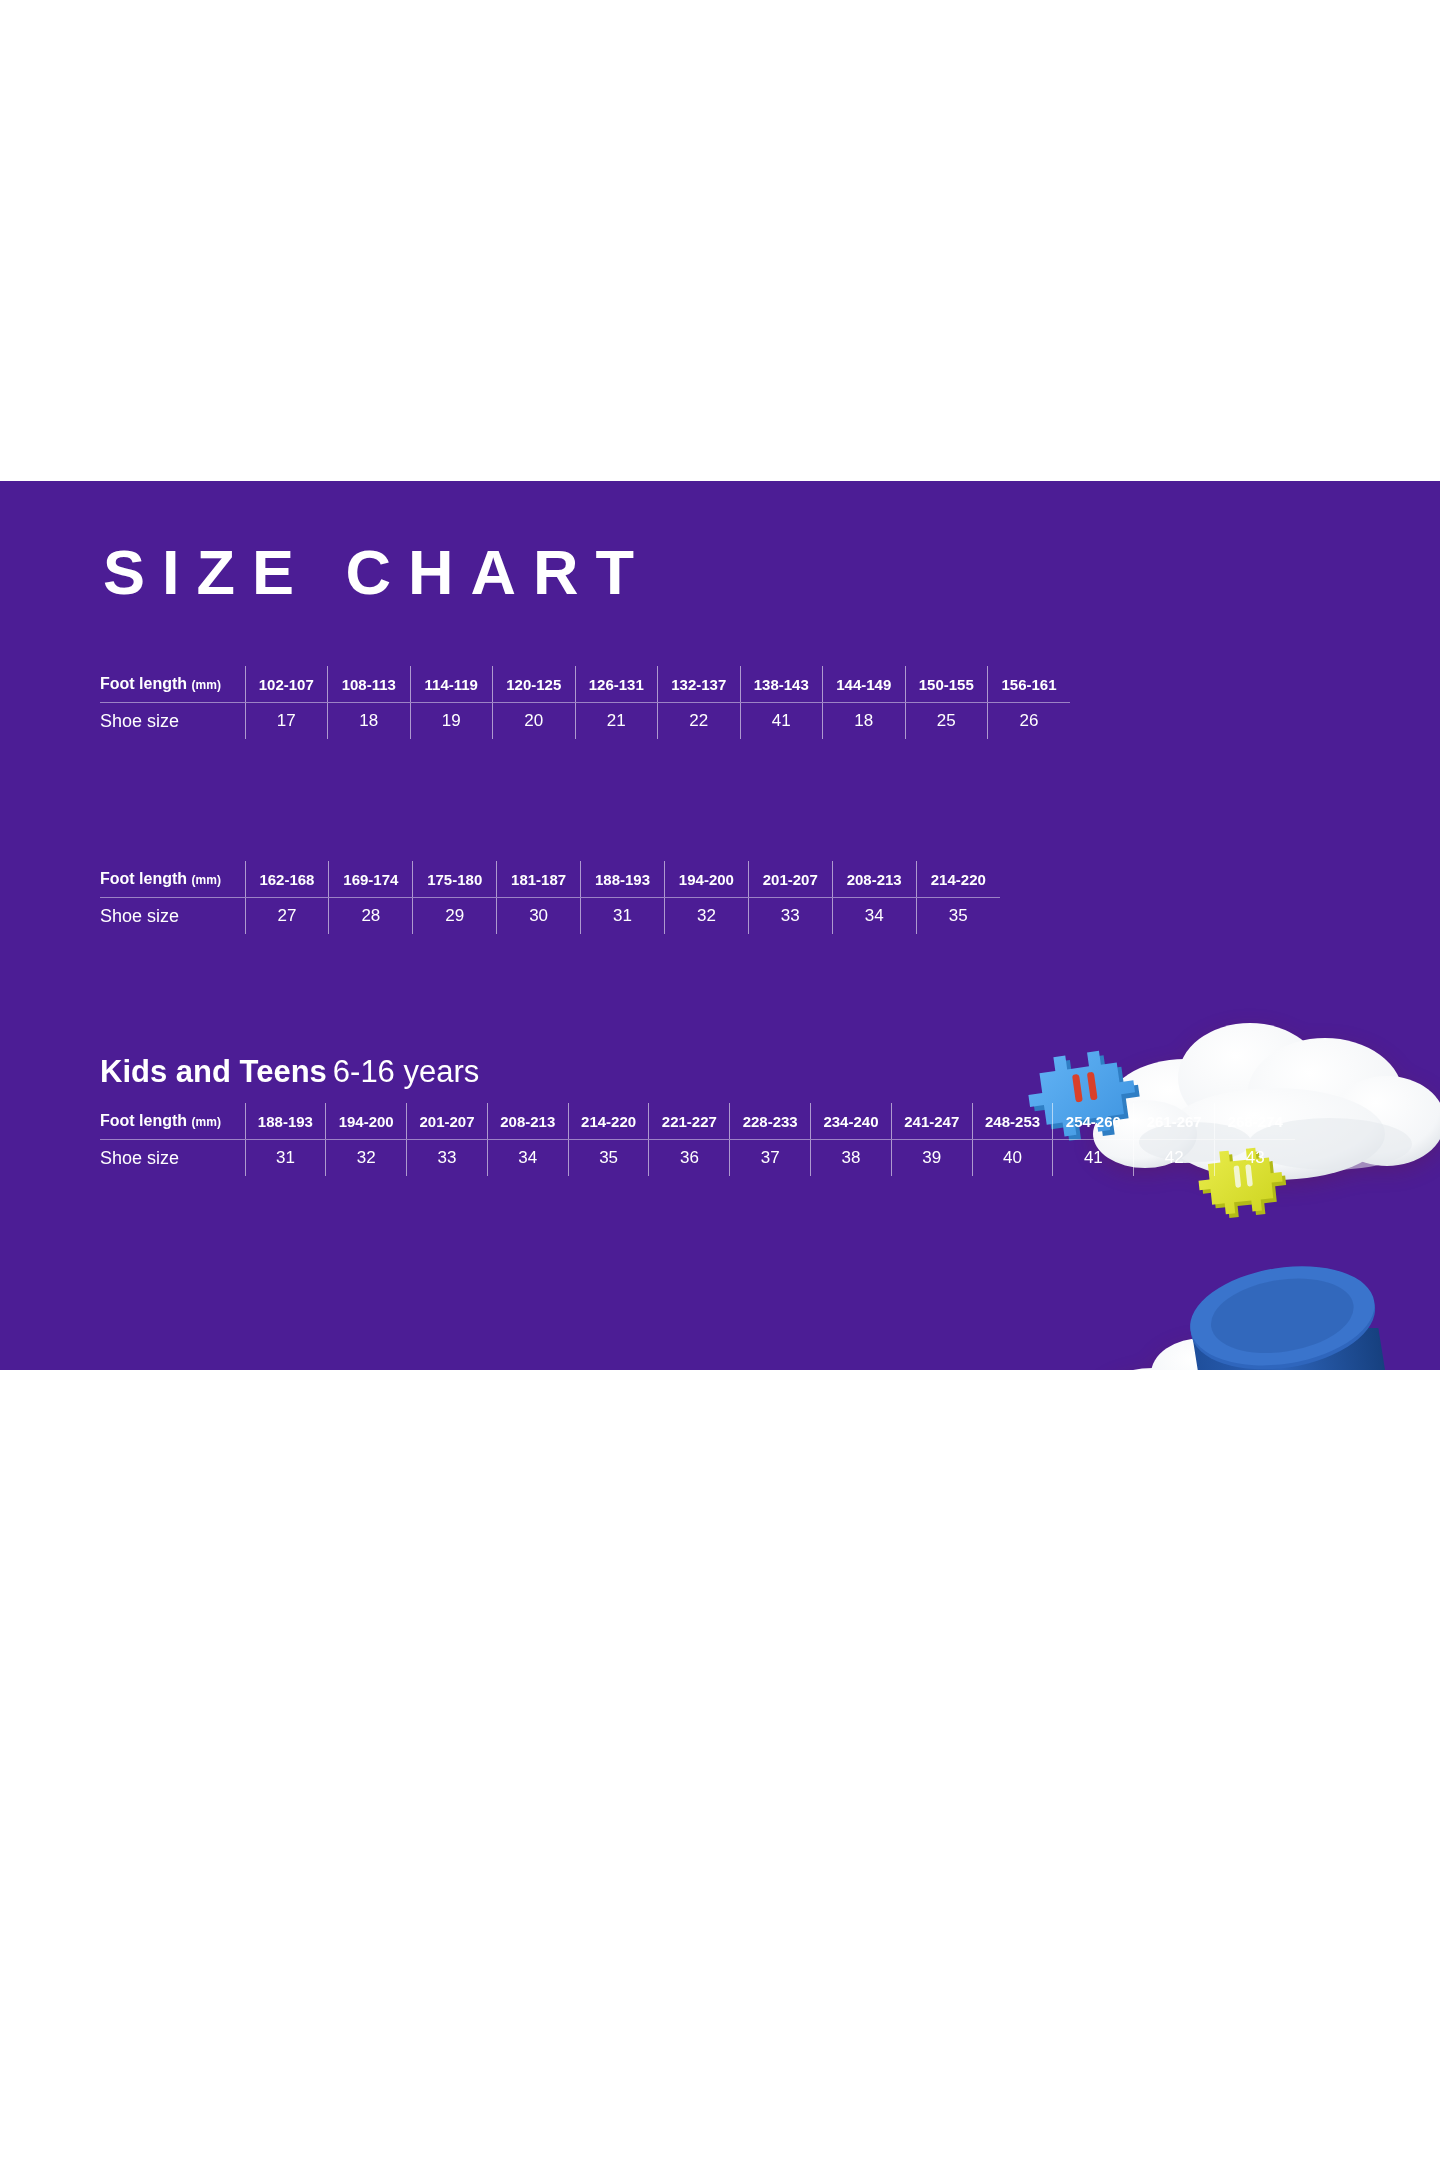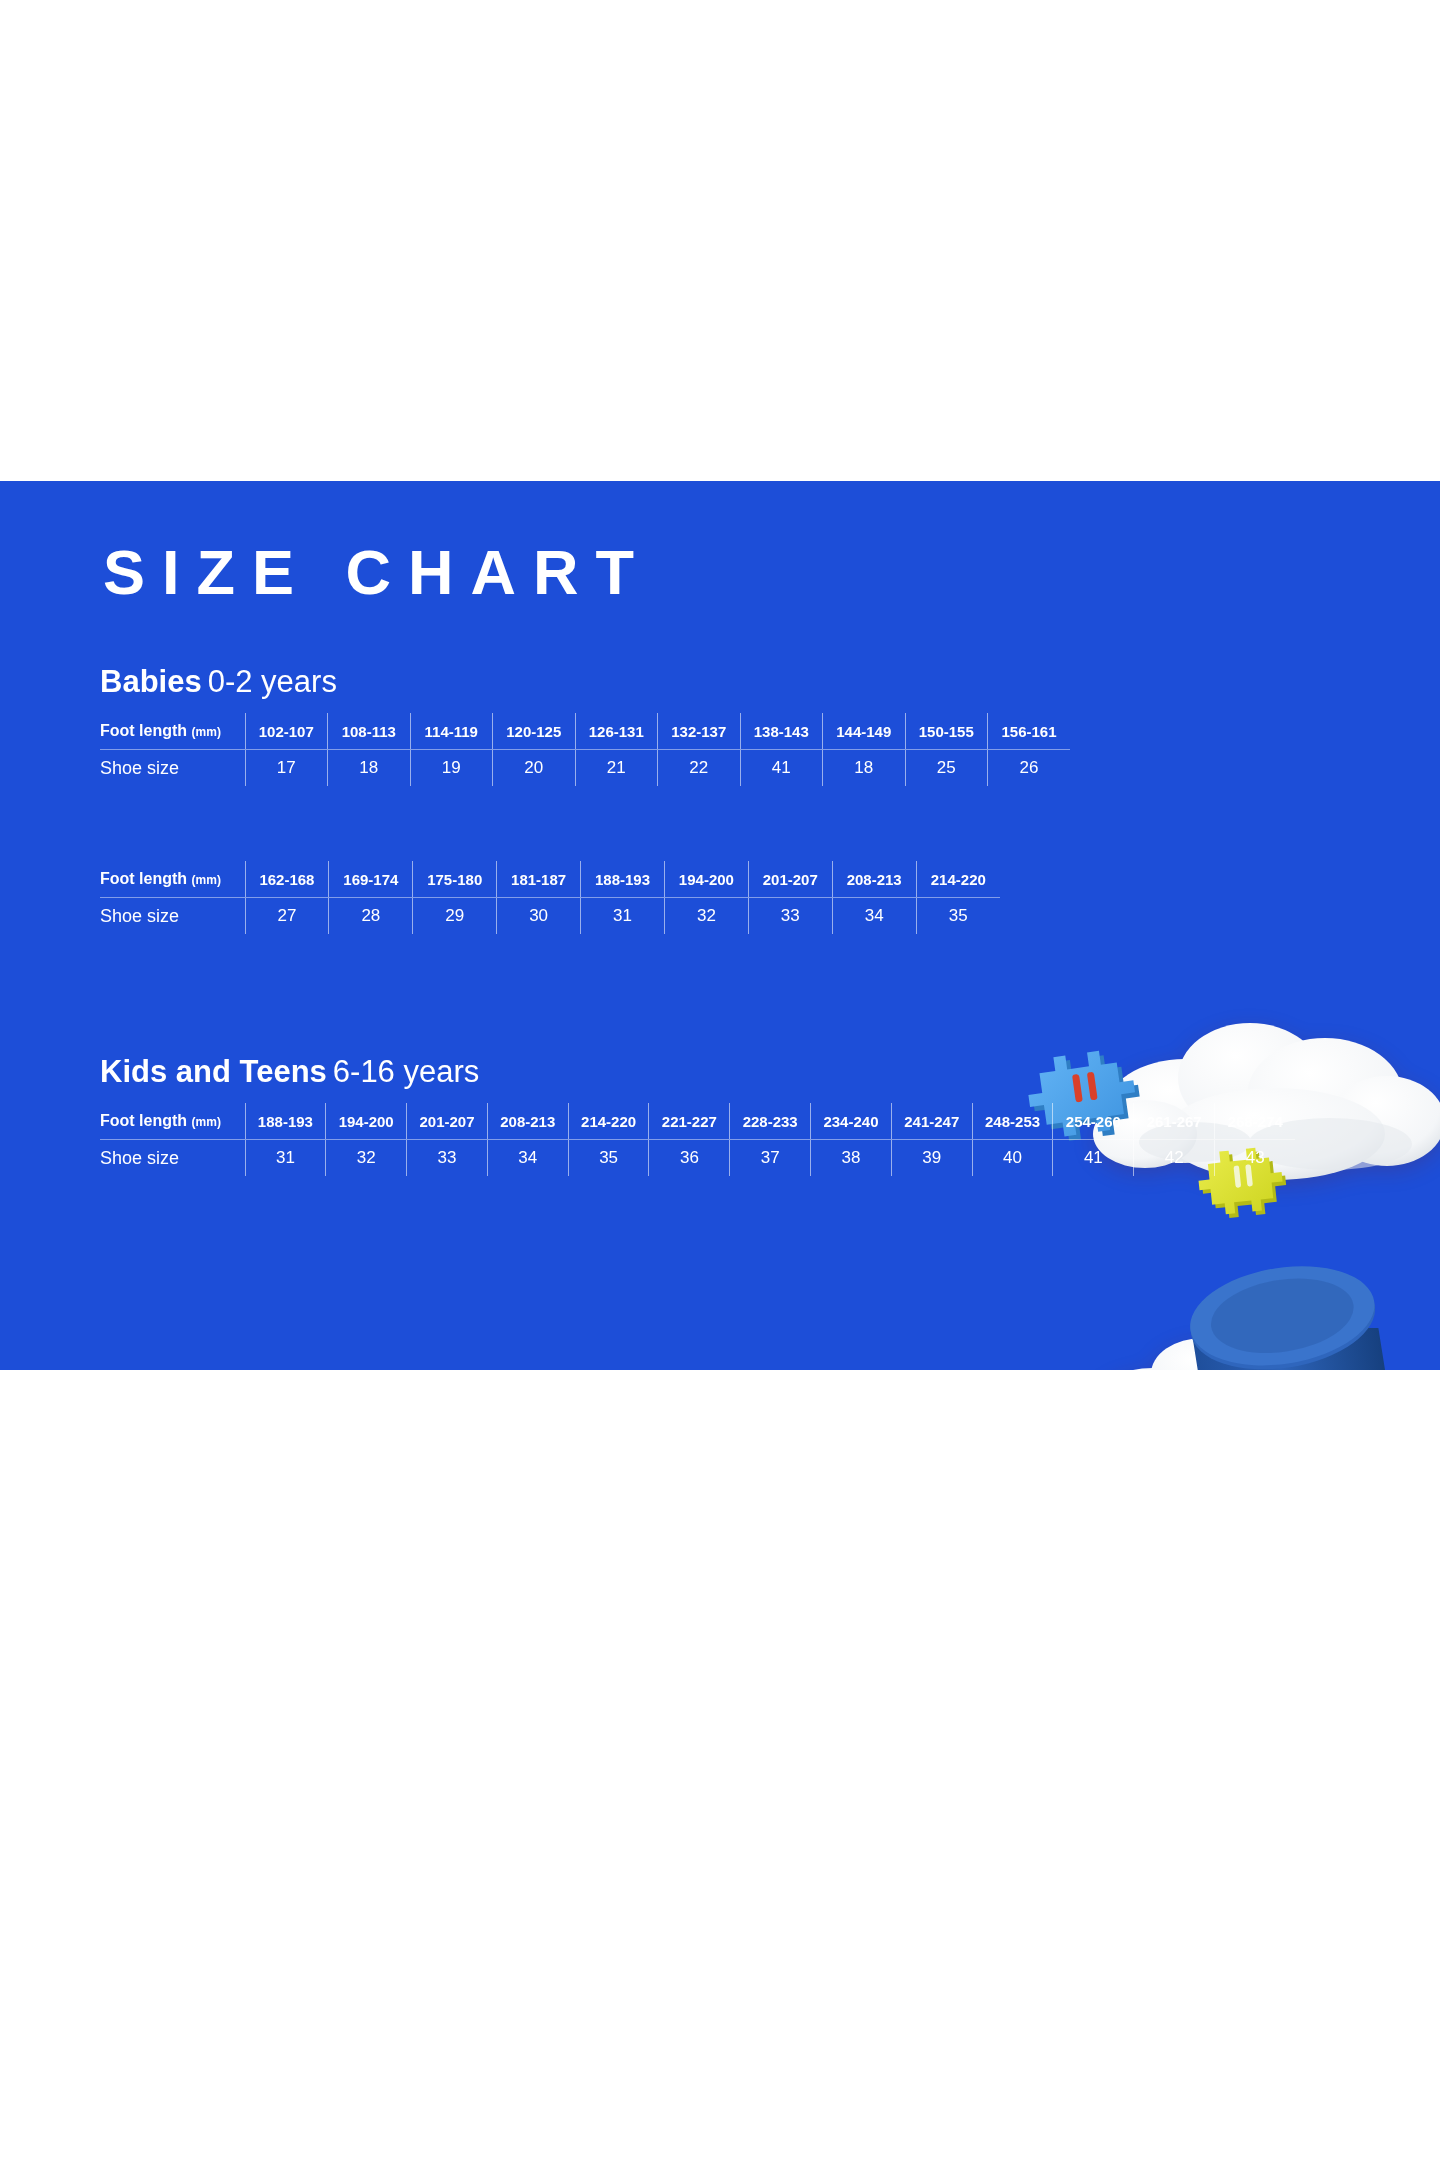--- a/index.html
+++ b/index.html
@@ -15,21 +15,21 @@
     overflow: hidden;
   }
 
   
   .poster {
     position: absolute;
     left: 0;
     top: 481px;
     width: 1440px;
     height: 889px;
-    background: #1d4ed8;
+    background: #4c1d95;
     overflow: hidden;
   }
 
   
   .art-layer {
     position: absolute;
     inset: 0;
     pointer-events: none;
   }
 
@@ -280,23 +280,20 @@
         <path d="M164 250 L268 196 L268 276 L164 330 Z" fill="url(#cubeSide)"></path>
       </g>
     </svg>
   </div>
 
   <div class="content">
 
     <div class="poster-title">SIZE CHART</div>
 
     <div class="section section-babies">
-      <div class="section-head">
-        <span class="grp">Babies</span><span class="age">0-2 years</span>
-      </div>
       <table class="size-table tbl-babies">
         <colgroup>
           <col class="lab">
             <col class="c">
             <col class="c">
             <col class="c">
             <col class="c">
             <col class="c">
           <col class="c">
             <col class="c">

